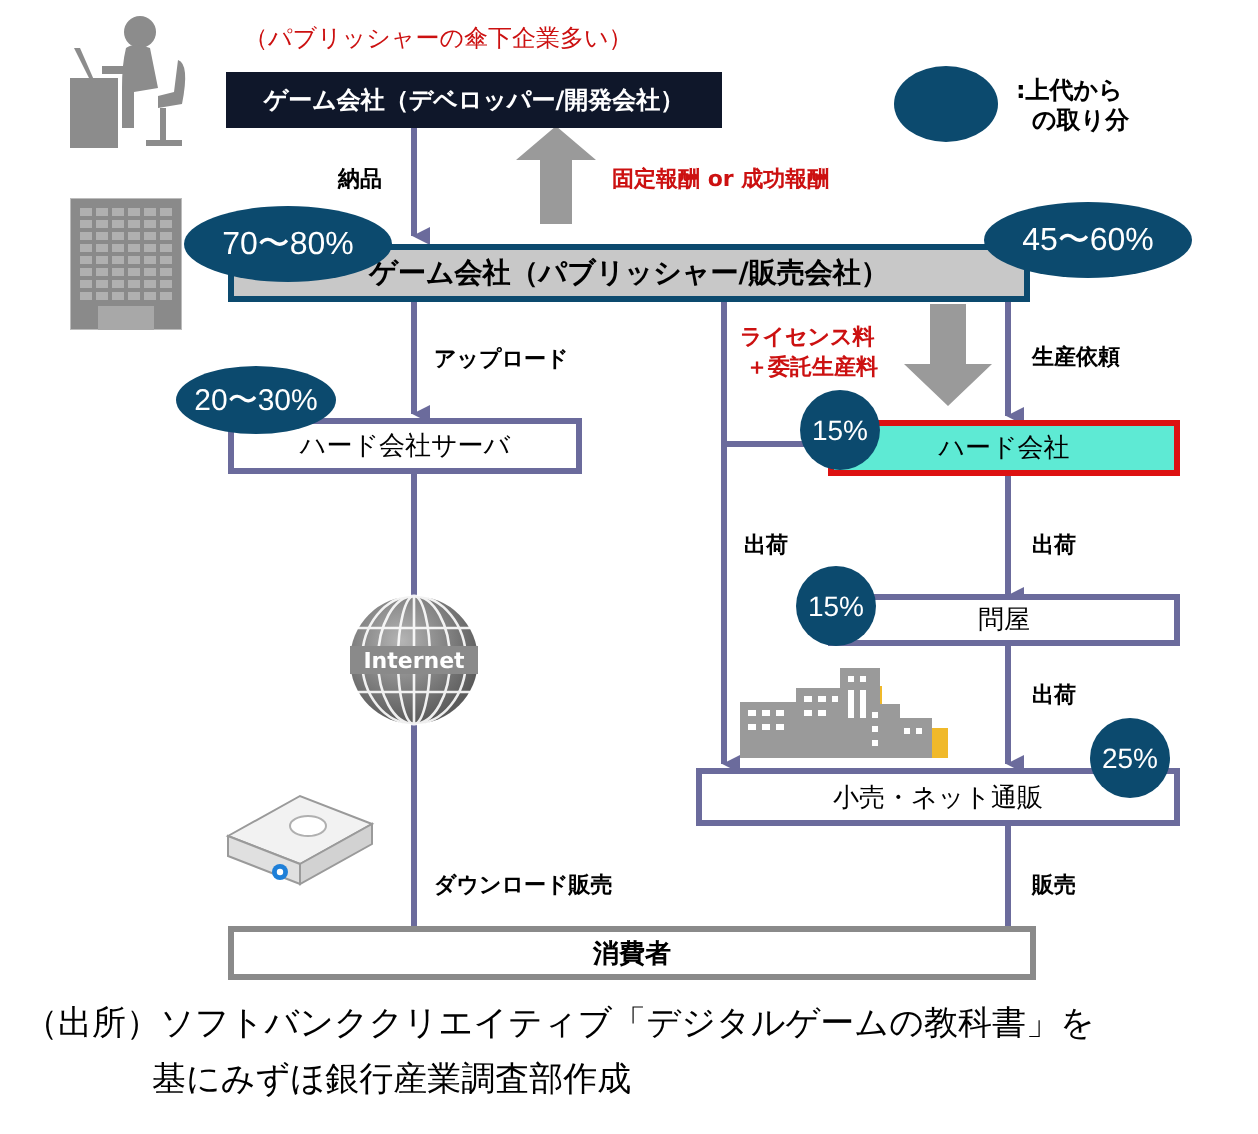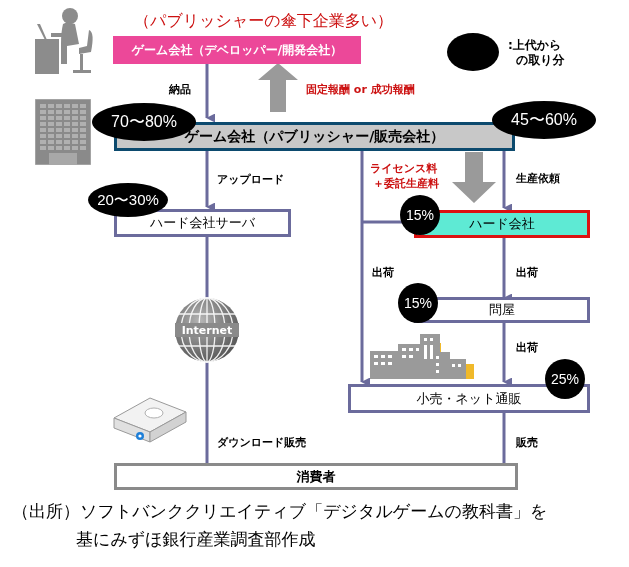--- a/index.html
+++ b/index.html
@@ -1,21 +1,21 @@
 <!DOCTYPE html>
 <html><head>
 <meta charset="utf-8">
 <style>
   html, body { margin:0; padding:0; background:#ffffff; }
   body { width:629px; height:567px; position:relative; overflow:hidden; font-family:"DejaVu Sans", sans-serif; }
   .abs { position:absolute; }
   .box { position:absolute; box-sizing:border-box; display:flex; align-items:center; justify-content:center; color:#000; }
   .lbl { position:absolute; font-size:11px; color:#000; white-space:nowrap; font-weight:bold; }
   .red { color:#cc1111; }
-  .oval { position:absolute; background:#000000; color:#fff; display:flex; align-items:center; justify-content:center; border-radius:50%; font-family:"Liberation Sans", sans-serif; }
+  .oval { position:absolute; background:#0c4a6e; color:#fff; display:flex; align-items:center; justify-content:center; border-radius:50%; font-family:"Liberation Sans", sans-serif; }
   svg.lines { position:absolute; left:0; top:0; }
   .caption { position:absolute; font-family:"DejaVu Serif", serif; font-size:17px; color:#000; white-space:nowrap; }
 </style>
 </head>
 <body>
 
 <svg class="lines" width="629" height="567">
   <defs>
     <marker id="ah" viewBox="0 0 10 10" refX="5" refY="9" markerWidth="9" markerHeight="9" orient="auto-start-reverse" markerUnits="userSpaceOnUse">
       <path d="M0,0 L10,0 L5,10 Z" fill="#6b6b9c"></path>
@@ -103,23 +103,23 @@
       <rect x="5" y="47" width="6" height="4"></rect>
       <rect x="13" y="47" width="6" height="4"></rect>
       <rect x="21" y="47" width="6" height="4"></rect>
       <rect x="29" y="47" width="6" height="4"></rect>
       <rect x="37" y="47" width="6" height="4"></rect>
       <rect x="45" y="47" width="6" height="4"></rect>
     </g>
   <rect x="14" y="54" width="28" height="12" fill="#a8a8a8"></rect>
 </svg>
 
-<div class="lbl red" style="left:134px;top:11px;font-size:16px;font-weight:normal">（パブリッシャーの傘下企業多い）</div>
-
-<div class="box" style="left:113px;top:36px;width:248px;height:28px;background:#ec4899;color:#fff;font-size:12px;font-weight:bold">
+<div class="lbl red" style="left:122px;top:11px;font-size:12px;font-weight:normal">（パブリッシャーの傘下企業多い）</div>
+
+<div class="box" style="left:113px;top:36px;width:248px;height:28px;background:#0f172a;color:#fff;font-size:12px;font-weight:bold">
   <span>ゲーム会社（デベロッパー/開発会社）</span>
 </div>
 
 <div class="oval" style="left:447px;top:33px;width:52px;height:38px"></div>
 <div class="lbl" style="left:508px;top:38px;font-size:12px;font-weight:bold;line-height:15px">
   <div>:上代から</div>
   <div style="padding-left:8px">の取り分</div>
 </div>
 
 <div class="lbl" style="left:169px;top:82px">納品</div>

